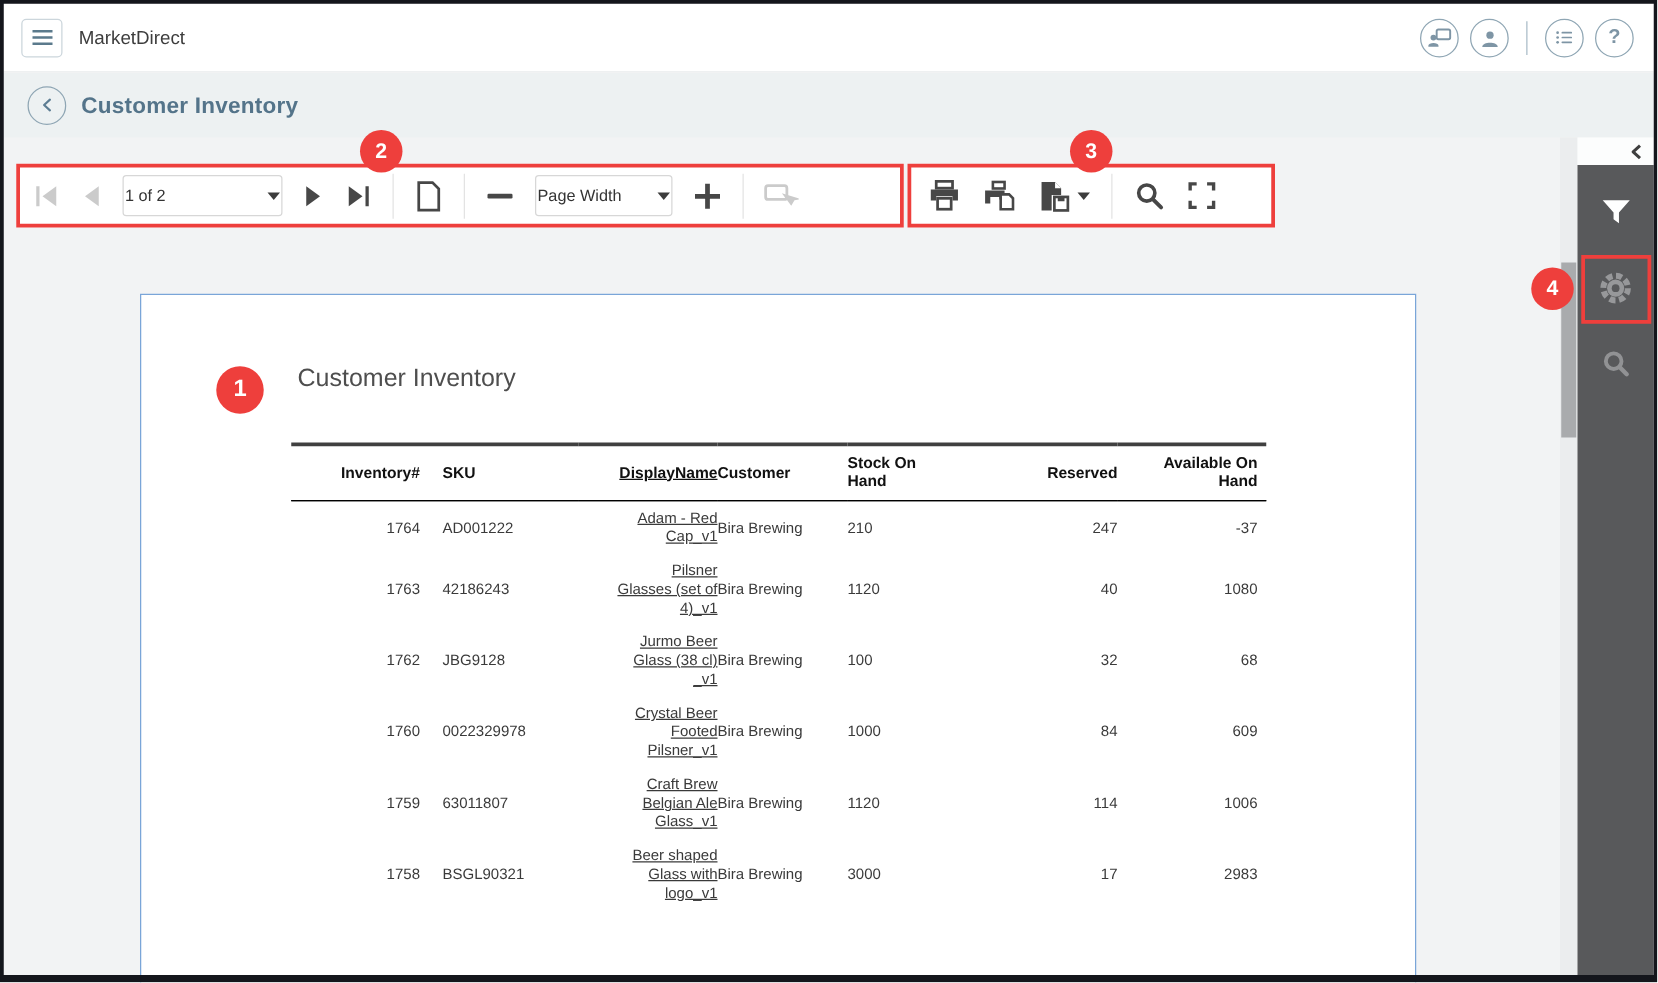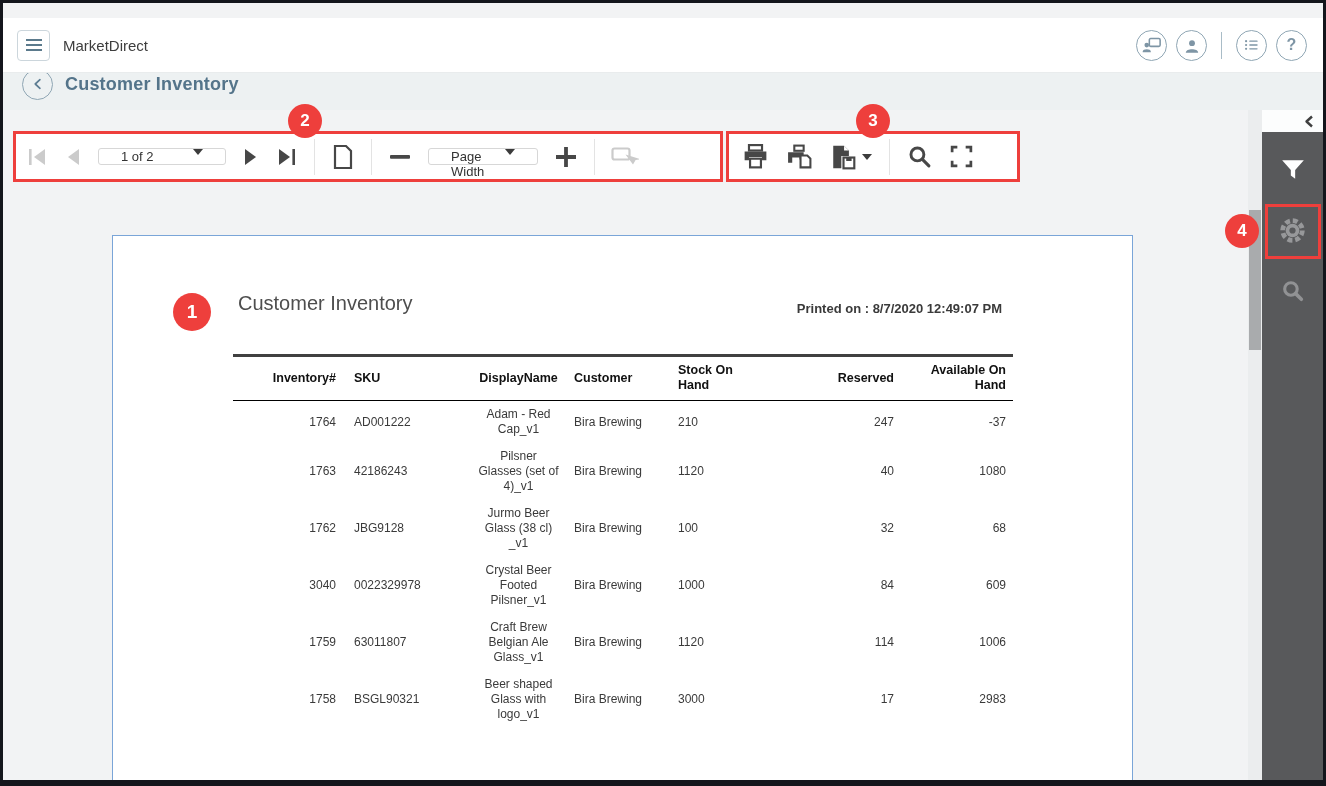--- a/index.html
+++ b/index.html
@@ -2,21 +2,21 @@
 <html><head>
 <meta charset="utf-8">
 <style>
   html,body{margin:0;padding:0;background:#ffffff;}
   *{box-sizing:border-box;}
   .screen{position:relative;width:1326px;height:786px;overflow:hidden;
           font-family:"Liberation Sans",sans-serif;background:#f2f3f4;}
   .frame{position:absolute;inset:0;border:3px solid #14161c;border-bottom-width:6px;z-index:60;pointer-events:none;}
 
   
-  .app-header{position:absolute;left:3px;top:18px;right:3px;height:55px;background:#fff;
+  .app-header{position:absolute;left:3px;top:3px;right:3px;height:55px;background:#fff;
               display:flex;align-items:center;padding:16px 14px;border-bottom:1px solid #e9eced;z-index:5;}
   .hamburger{width:33px;height:31px;border:1px solid #ccd6dc;border-radius:4px;background:#fff;
              display:flex;align-items:center;justify-content:center;cursor:pointer;padding:0;}
   .app-name{margin-left:13px;font-size:15px;color:#3d3d3d;}
   .header-actions{margin-left:auto;display:flex;align-items:center;gap:9px;padding-right:2px;}
   .hbtn{width:31px;height:31px;border-radius:50%;border:1.6px solid #8fa6b4;background:#fff;color:#7e95a5;
         display:flex;align-items:center;justify-content:center;cursor:pointer;padding:0;font-family:inherit;}
   .hdivider{width:1px;height:27px;background:#a9bcc7;margin:0 5px;}
 
   
@@ -27,22 +27,22 @@
   .page-title{margin:0 0 0 12px;font-size:18px;font-weight:700;color:#54748a;letter-spacing:.2px;}
 
   
   .toolbar-group{position:absolute;background:#fff;border:3px solid #ee3f3c;display:flex;align-items:center;z-index:4;}
   .g-nav{left:13px;top:131px;width:710px;height:51px;padding:0 10px;gap:16px;}
   .g-export{left:726px;top:131px;width:294px;height:51px;padding:0 13px;gap:17px;}
   .tbtn{background:none;border:none;padding:0;display:flex;align-items:center;justify-content:center;
         color:#474747;height:36px;cursor:pointer;}
   .tbtn.disabled{color:#cbcbcb;}
   .tsep{width:1px;height:36px;background:#e3e3e3;flex:0 0 1px;}
-  .tselect{height:17px;background:#fff;border:1px solid #d7d7d7;border-radius:3px;display:flex;align-items:flex-start;
-           justify-content:space-between;padding:0 22px;font-size:13px;color:#333;cursor:pointer;}
+  .tselect{height:33px;background:#fff;border:1px solid #d7d7d7;border-radius:3px;display:flex;align-items:center;
+           justify-content:space-between;padding:0 1px;font-size:13px;color:#333;cursor:pointer;}
   .caret{width:0;height:0;border-left:5px solid transparent;border-right:5px solid transparent;
          border-top:6px solid #3c3c3c;}
   .sel-page{width:128px;}
   .sel-zoom{width:110px;}
   .export-wrap{display:flex;align-items:center;gap:5px;}
 
   
   .badge{position:absolute;border-radius:50%;background:#ee3f3c;color:#fff;font-weight:700;
          display:flex;align-items:center;justify-content:center;z-index:50;font-size:17px;}
   .b1{left:173px;top:293px;width:38px;height:38px;font-size:19px;}
@@ -59,21 +59,21 @@
   .print-meta{position:absolute;right:130px;top:59px;text-align:right;font-size:13px;font-weight:700;
               color:#3a3a3a;line-height:27px;}
   .report-table{position:absolute;left:120px;top:118px;width:780px;border-collapse:collapse;table-layout:fixed;}
   .report-table thead tr{border-top:3px solid #404040;border-bottom:1px solid #000;}
   .report-table th{font-size:12.5px;font-weight:700;color:#111;padding:6px 0 7px;line-height:15px;
                    white-space:pre-line;vertical-align:middle;}
   .report-table td{font-size:12px;color:#3a3a3a;padding:6px 0;line-height:15px;white-space:pre-line;
                    vertical-align:middle;}
   .report-table .c0{width:103px;text-align:right;}
   .report-table .c1{width:127px;text-align:left;padding-left:18px;}
-  .report-table .c2{width:111px;text-align:center;}
+  .report-table .c2{width:111px;text-align:right;text-decoration:underline;}
   .report-table .c3{width:104px;text-align:left;}
   .report-table .c4{width:106px;text-align:left;}
   .report-table .c5{width:110px;text-align:right;}
   .report-table .c6{width:119px;text-align:right;padding-right:7px;}
 
   
   .v-scroll{position:absolute;left:1248px;top:110px;width:14px;height:673px;background:#ebedee;z-index:3;}
   .v-thumb{position:absolute;left:1px;top:100px;width:12px;height:140px;background:#a9abad;cursor:pointer;}
   .side-top{position:absolute;left:1262px;top:110px;width:61px;height:22px;background:#fcfdfd;z-index:3;
             display:flex;justify-content:flex-end;align-items:center;padding-right:9px;}
@@ -235,21 +235,20 @@
   </div>
 
   <div class="badge b1">1</div>
   <div class="badge b2">2</div>
   <div class="badge b3">3</div>
   <div class="badge b4">4</div>
 
   <div class="report-page">
     <h2 class="report-title">Customer Inventory</h2>
     <div class="print-meta">
-      <div>Printed on : 8/7/2020 12:49:07 PM</div>
     </div>
     <table class="report-table">
       <thead>
         <tr>
             <th class="c0">Inventory#</th>
             <th class="c1">SKU</th>
             <th class="c2">DisplayName</th>
             <th class="c3">Customer</th>
             <th class="c4">Stock On
 Hand</th>
@@ -285,21 +284,21 @@
             <td class="c1">JBG9128</td>
             <td class="c2">Jurmo Beer
 Glass (38 cl)
 _v1</td>
             <td class="c3">Bira Brewing</td>
             <td class="c4">100</td>
             <td class="c5">32</td>
             <td class="c6">68</td>
           </tr>
           <tr>
-            <td class="c0">3040</td>
+            <td class="c0">1760</td>
             <td class="c1">0022329978</td>
             <td class="c2">Crystal Beer
 Footed
 Pilsner_v1</td>
             <td class="c3">Bira Brewing</td>
             <td class="c4">1000</td>
             <td class="c5">84</td>
             <td class="c6">609</td>
           </tr>
           <tr>

